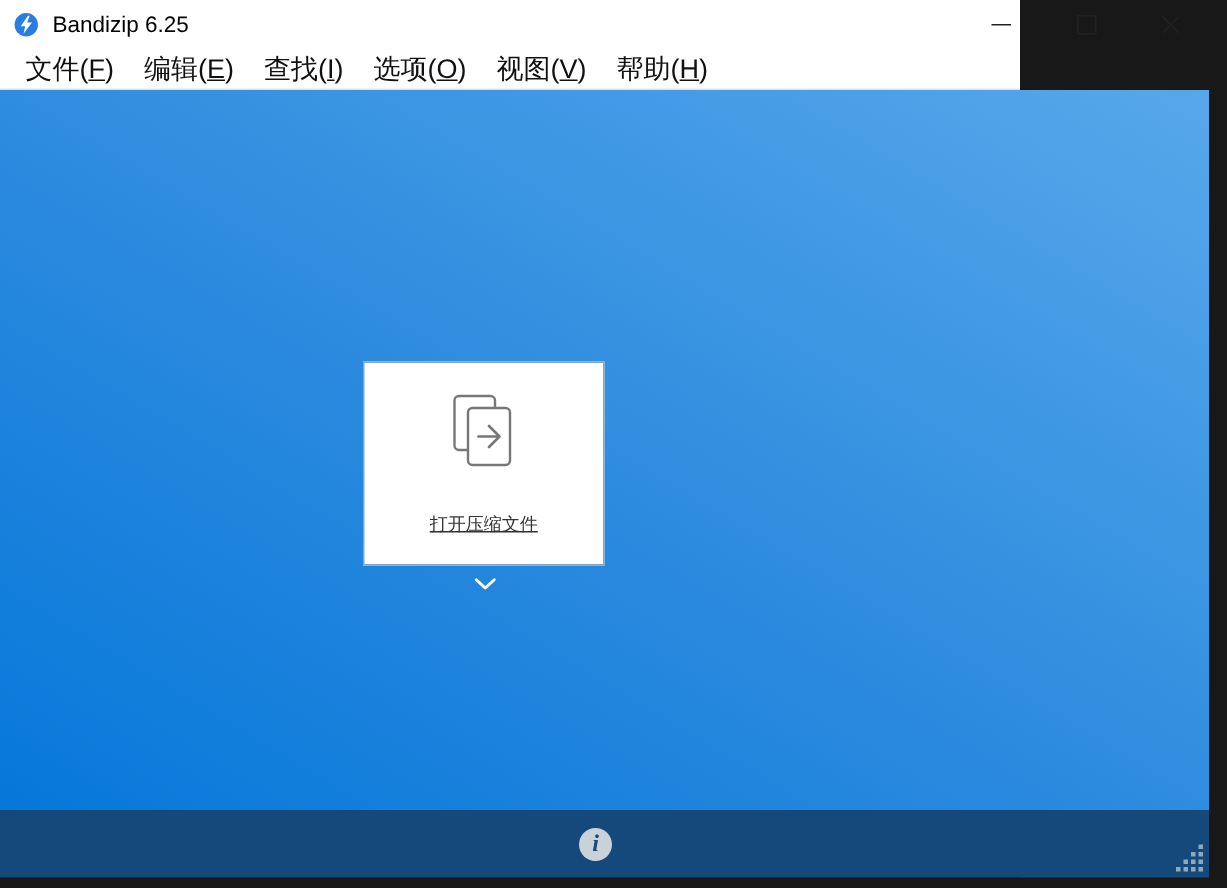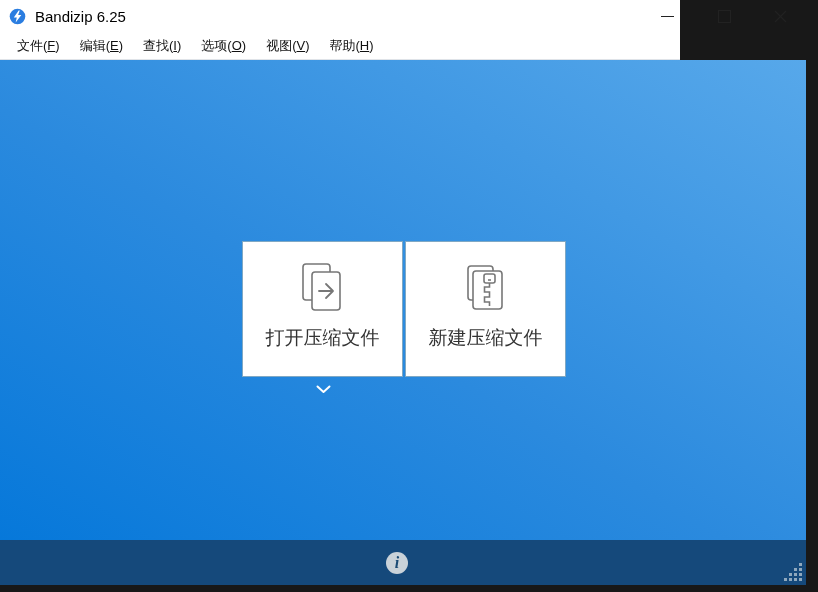--- a/index.html
+++ b/index.html
@@ -24,39 +24,39 @@
     display:flex; align-items:center; justify-content:center; cursor:default;
   }
   .ctrl-min  { left:645px; }
   .ctrl-max  { left:702px; }
   .ctrl-close{ left:758px; }
   .glyph-min { width:13px; height:1px; background:#222; display:block; }
   .glyph-max { width:11px; height:11px; border:1px solid #222; display:block; }
   
   .menubar {
     height:27px; display:flex; align-items:center; padding-left:7px;
-    font-size:13px; color:#111; background:#fff;
+    font-size:18px; color:#111; background:#fff;
     border-bottom:1px solid #dfe3e8;
   }
   .menu-item { padding:0 10px; white-space:nowrap; }
   .menu-item u { text-decoration:underline; }
   
   .main {
     position:absolute; left:0; top:60px; width:806px; height:480px;
     background:linear-gradient(to top right, #0678da 0%, #2b8ade 45%, #57a8ea 100%);
   }
   .cards { position:absolute; left:242px; top:181px; display:flex; gap:2px; }
   .card {
     width:161px; height:136px; background:#ffffff;
     border:1px solid #7fa8c4; box-sizing:border-box;
     display:flex; flex-direction:column; align-items:center;
     cursor:pointer;
   }
   .card-icon { margin-top:20px; width:50px; height:52px; }
-  .card-label { margin-top:11px; font-size:19px; color:#333; }
+  .card-label { margin-top:27px; font-size:12px; color:#333;text-decoration:underline; }
   .expander {
     position:absolute; left:315px; top:323px; width:17px; height:12px;
     display:flex; align-items:center; justify-content:center; cursor:pointer;
   }
   
   .statusbar {
     position:absolute; left:0; top:540px; width:806px; height:45px;
     background:#15497b; display:flex; align-items:center; justify-content:center;
     color:#dde6ee; font-size:15px;
   }
@@ -112,30 +112,20 @@
       <div class="card">
         <svg class="card-icon" viewBox="0 0 50 52">
           <rect x="5" y="2" width="27" height="36" rx="3" fill="#ffffff" stroke="#777" stroke-width="1.6"></rect>
           <rect x="14" y="10" width="28" height="38" rx="3" fill="#ffffff" stroke="#777" stroke-width="1.6"></rect>
           <line x1="21" y1="29" x2="34" y2="29" stroke="#777" stroke-width="1.8" stroke-linecap="round"></line>
           <path d="M28 22 L35 29 L28 36" fill="none" stroke="#777" stroke-width="1.8" stroke-linecap="round" stroke-linejoin="round"></path>
         </svg>
         <div class="card-label">打开压缩文件</div>
       </div>
 
-      <div class="card">
-        <svg class="card-icon" viewBox="0 0 50 52">
-          <rect x="7" y="4" width="25" height="34" rx="3" fill="#ffffff" stroke="#777" stroke-width="1.6"></rect>
-          <rect x="12" y="9" width="29" height="38" rx="3" fill="#ffffff" stroke="#777" stroke-width="1.6"></rect>
-          <rect x="23" y="12" width="11" height="9" rx="2" fill="none" stroke="#777" stroke-width="1.6"></rect>
-          <line x1="27" y1="18" x2="30" y2="18" stroke="#777" stroke-width="1.6"></line>
-          <path d="M28.5 21 v4 h-5 v5 h5 v5 h-5 v5 h5 v4" fill="none" stroke="#777" stroke-width="1.6"></path>
-        </svg>
-        <div class="card-label">新建压缩文件</div>
-      </div>
 
     </div>
 
     <div class="expander">
       <svg width="15" height="9" viewBox="0 0 15 9">
         <path d="M1.5 1.5 L7.5 7 L13.5 1.5" fill="none" stroke="#ffffff" stroke-width="2" stroke-linecap="round" stroke-linejoin="round"></path>
       </svg>
     </div>
 
   </div>

